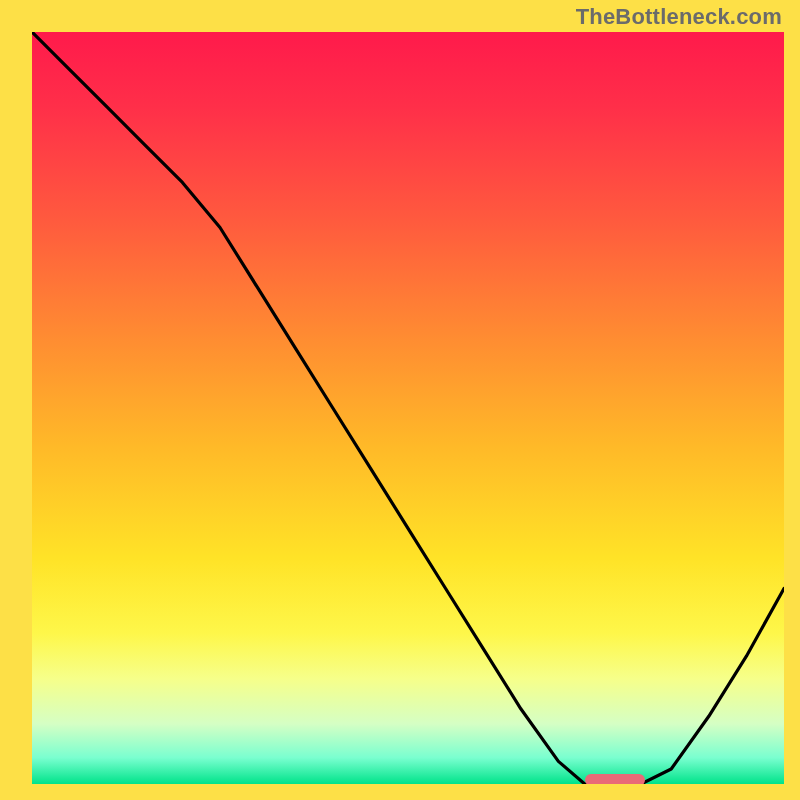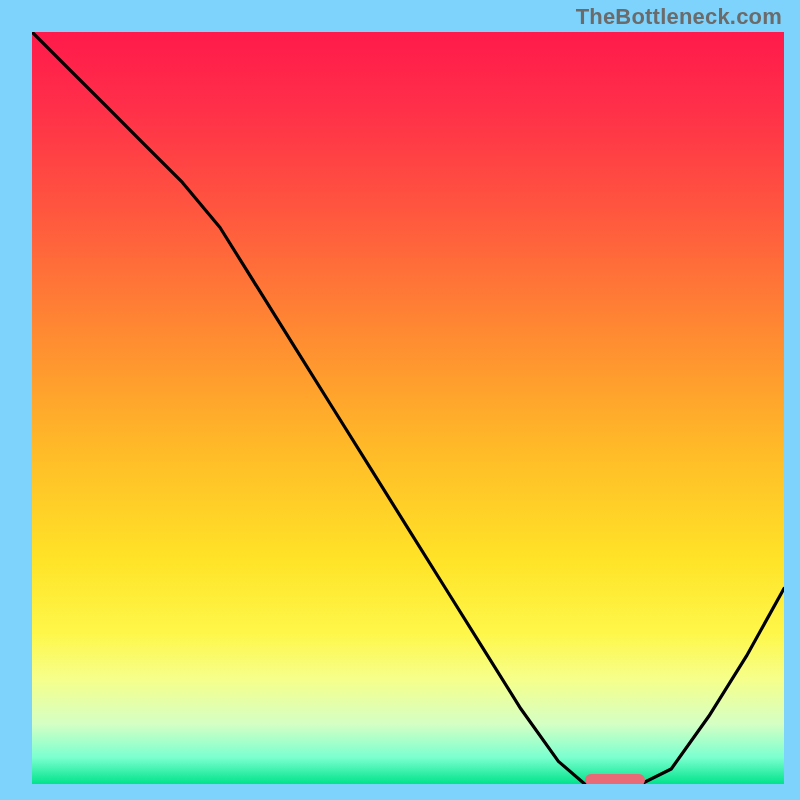--- a/index.html
+++ b/index.html
@@ -8,21 +8,21 @@
     width: 800px;
     height: 800px;
     background: #000;
     font-family: Arial, Helvetica, sans-serif;
     overflow: hidden;
   }
   .frame {
     position: relative;
     width: 800px;
     height: 800px;
-    background: #7dd3fc;
+    background: #fde047;
   }
   .plot-area {
     position: absolute;
     left: 32px;
     top: 32px;
     width: 752px;
     height: 752px;
     overflow: hidden;
   }
   .gradient-bg {

